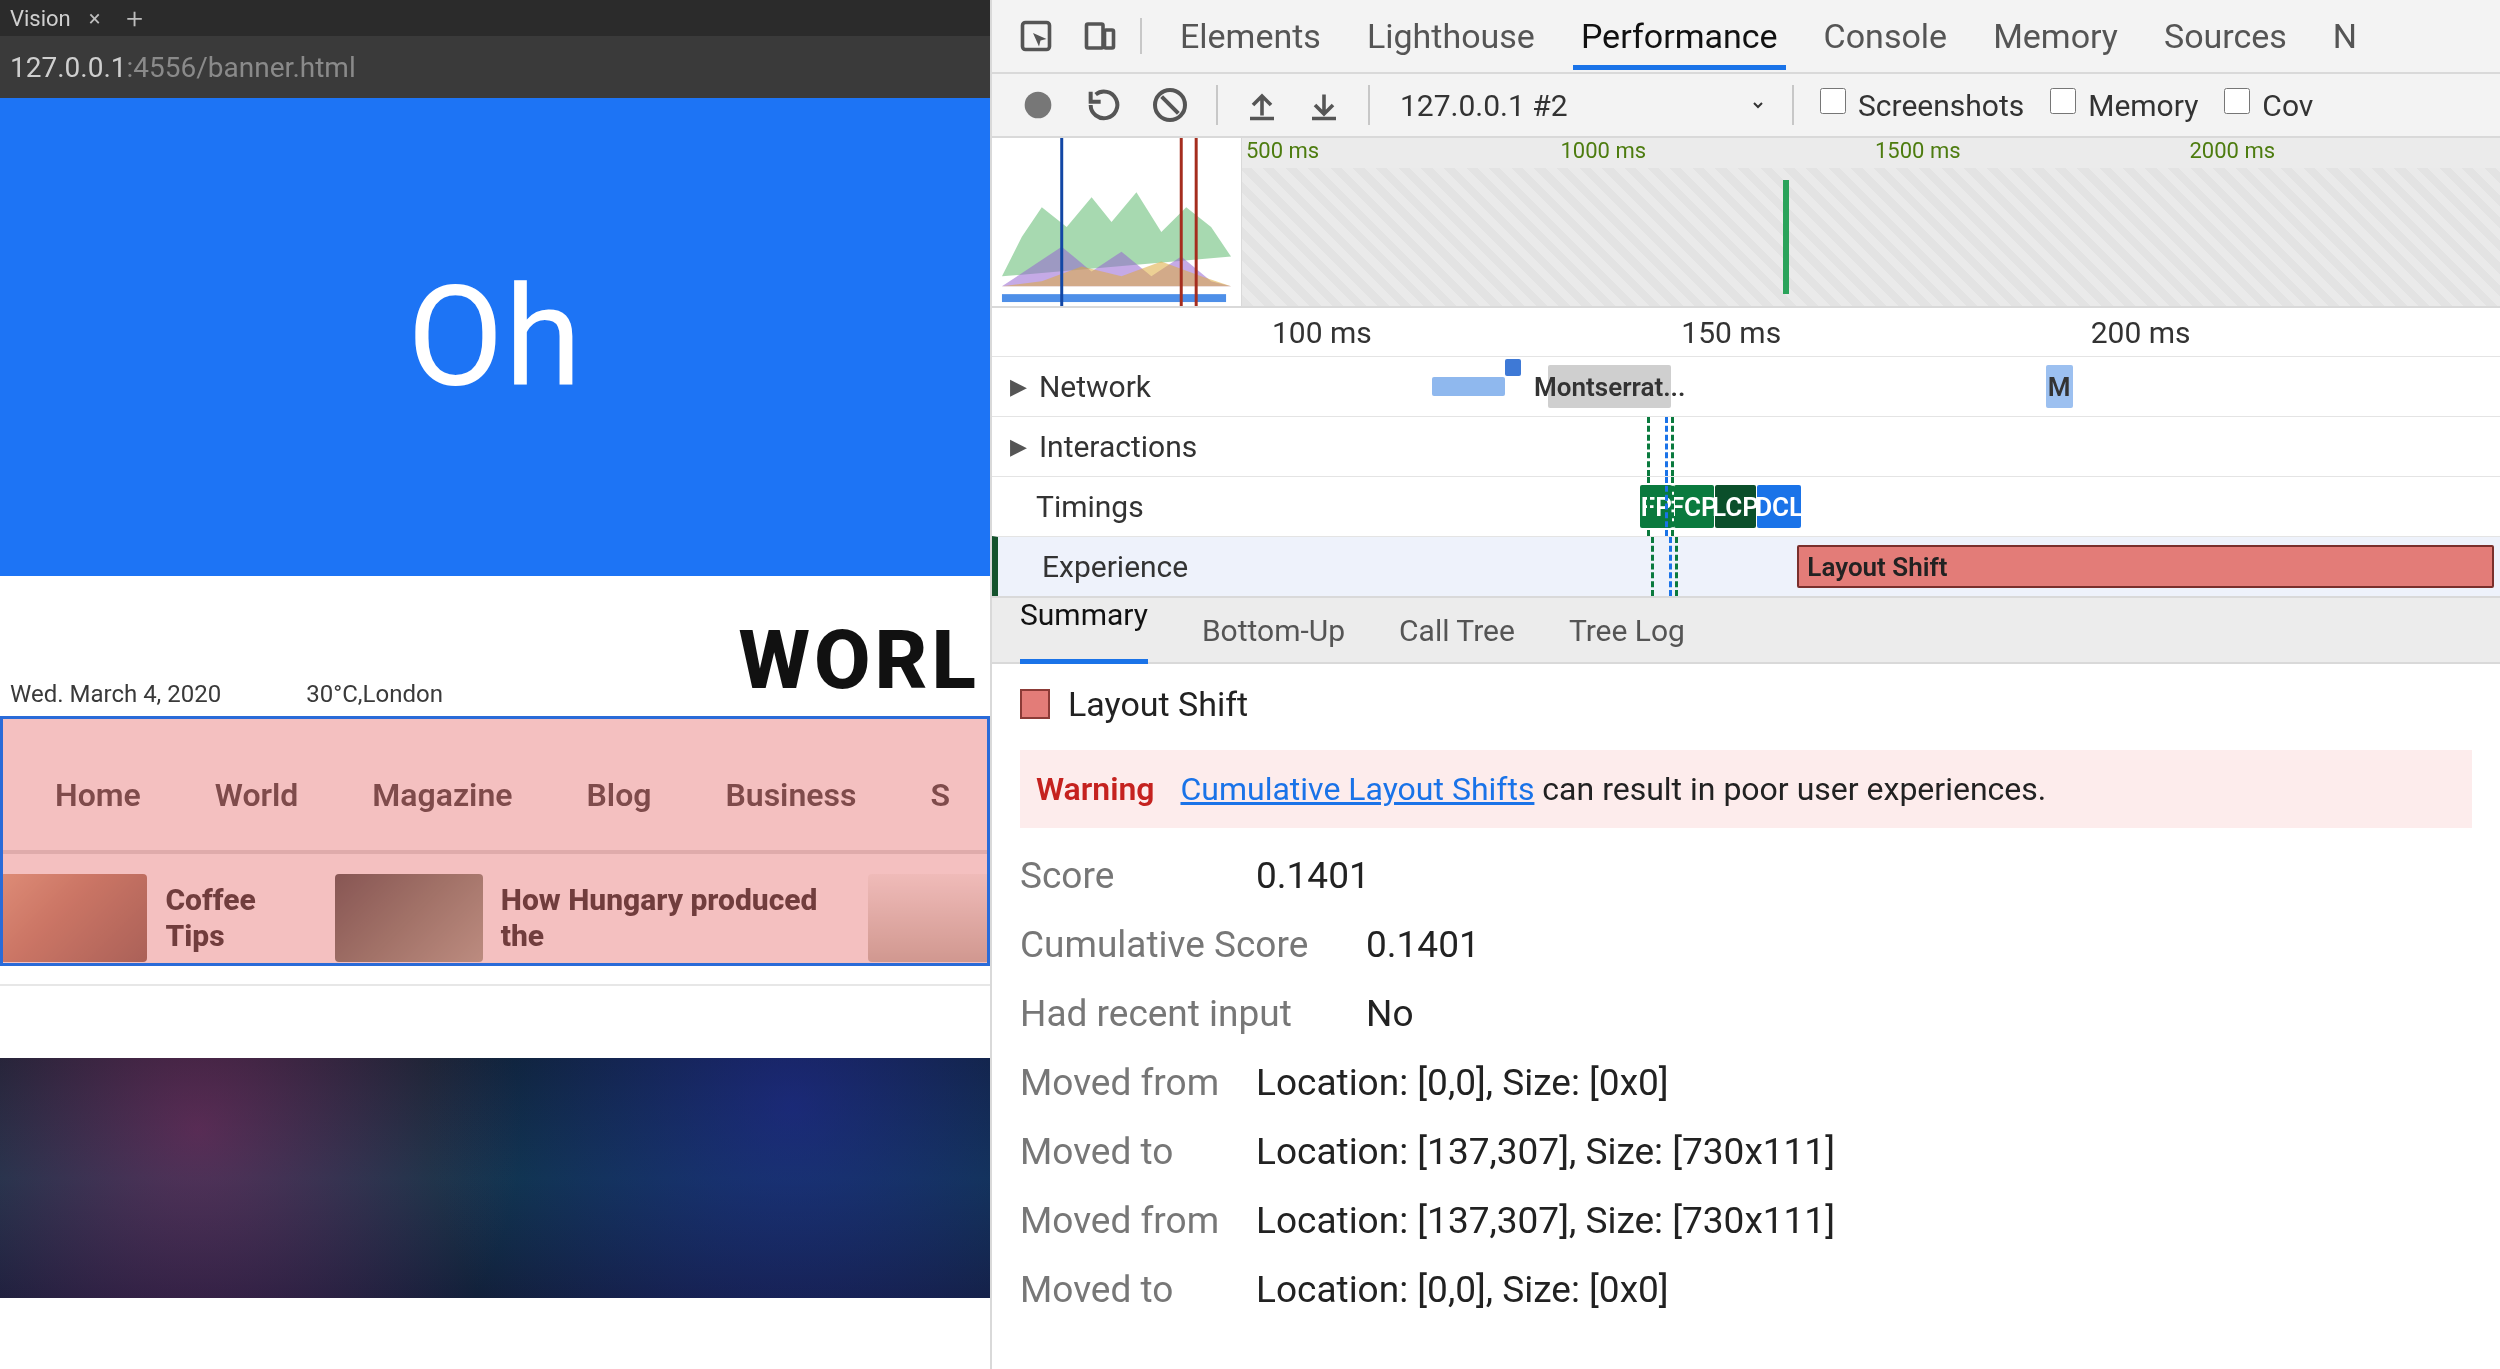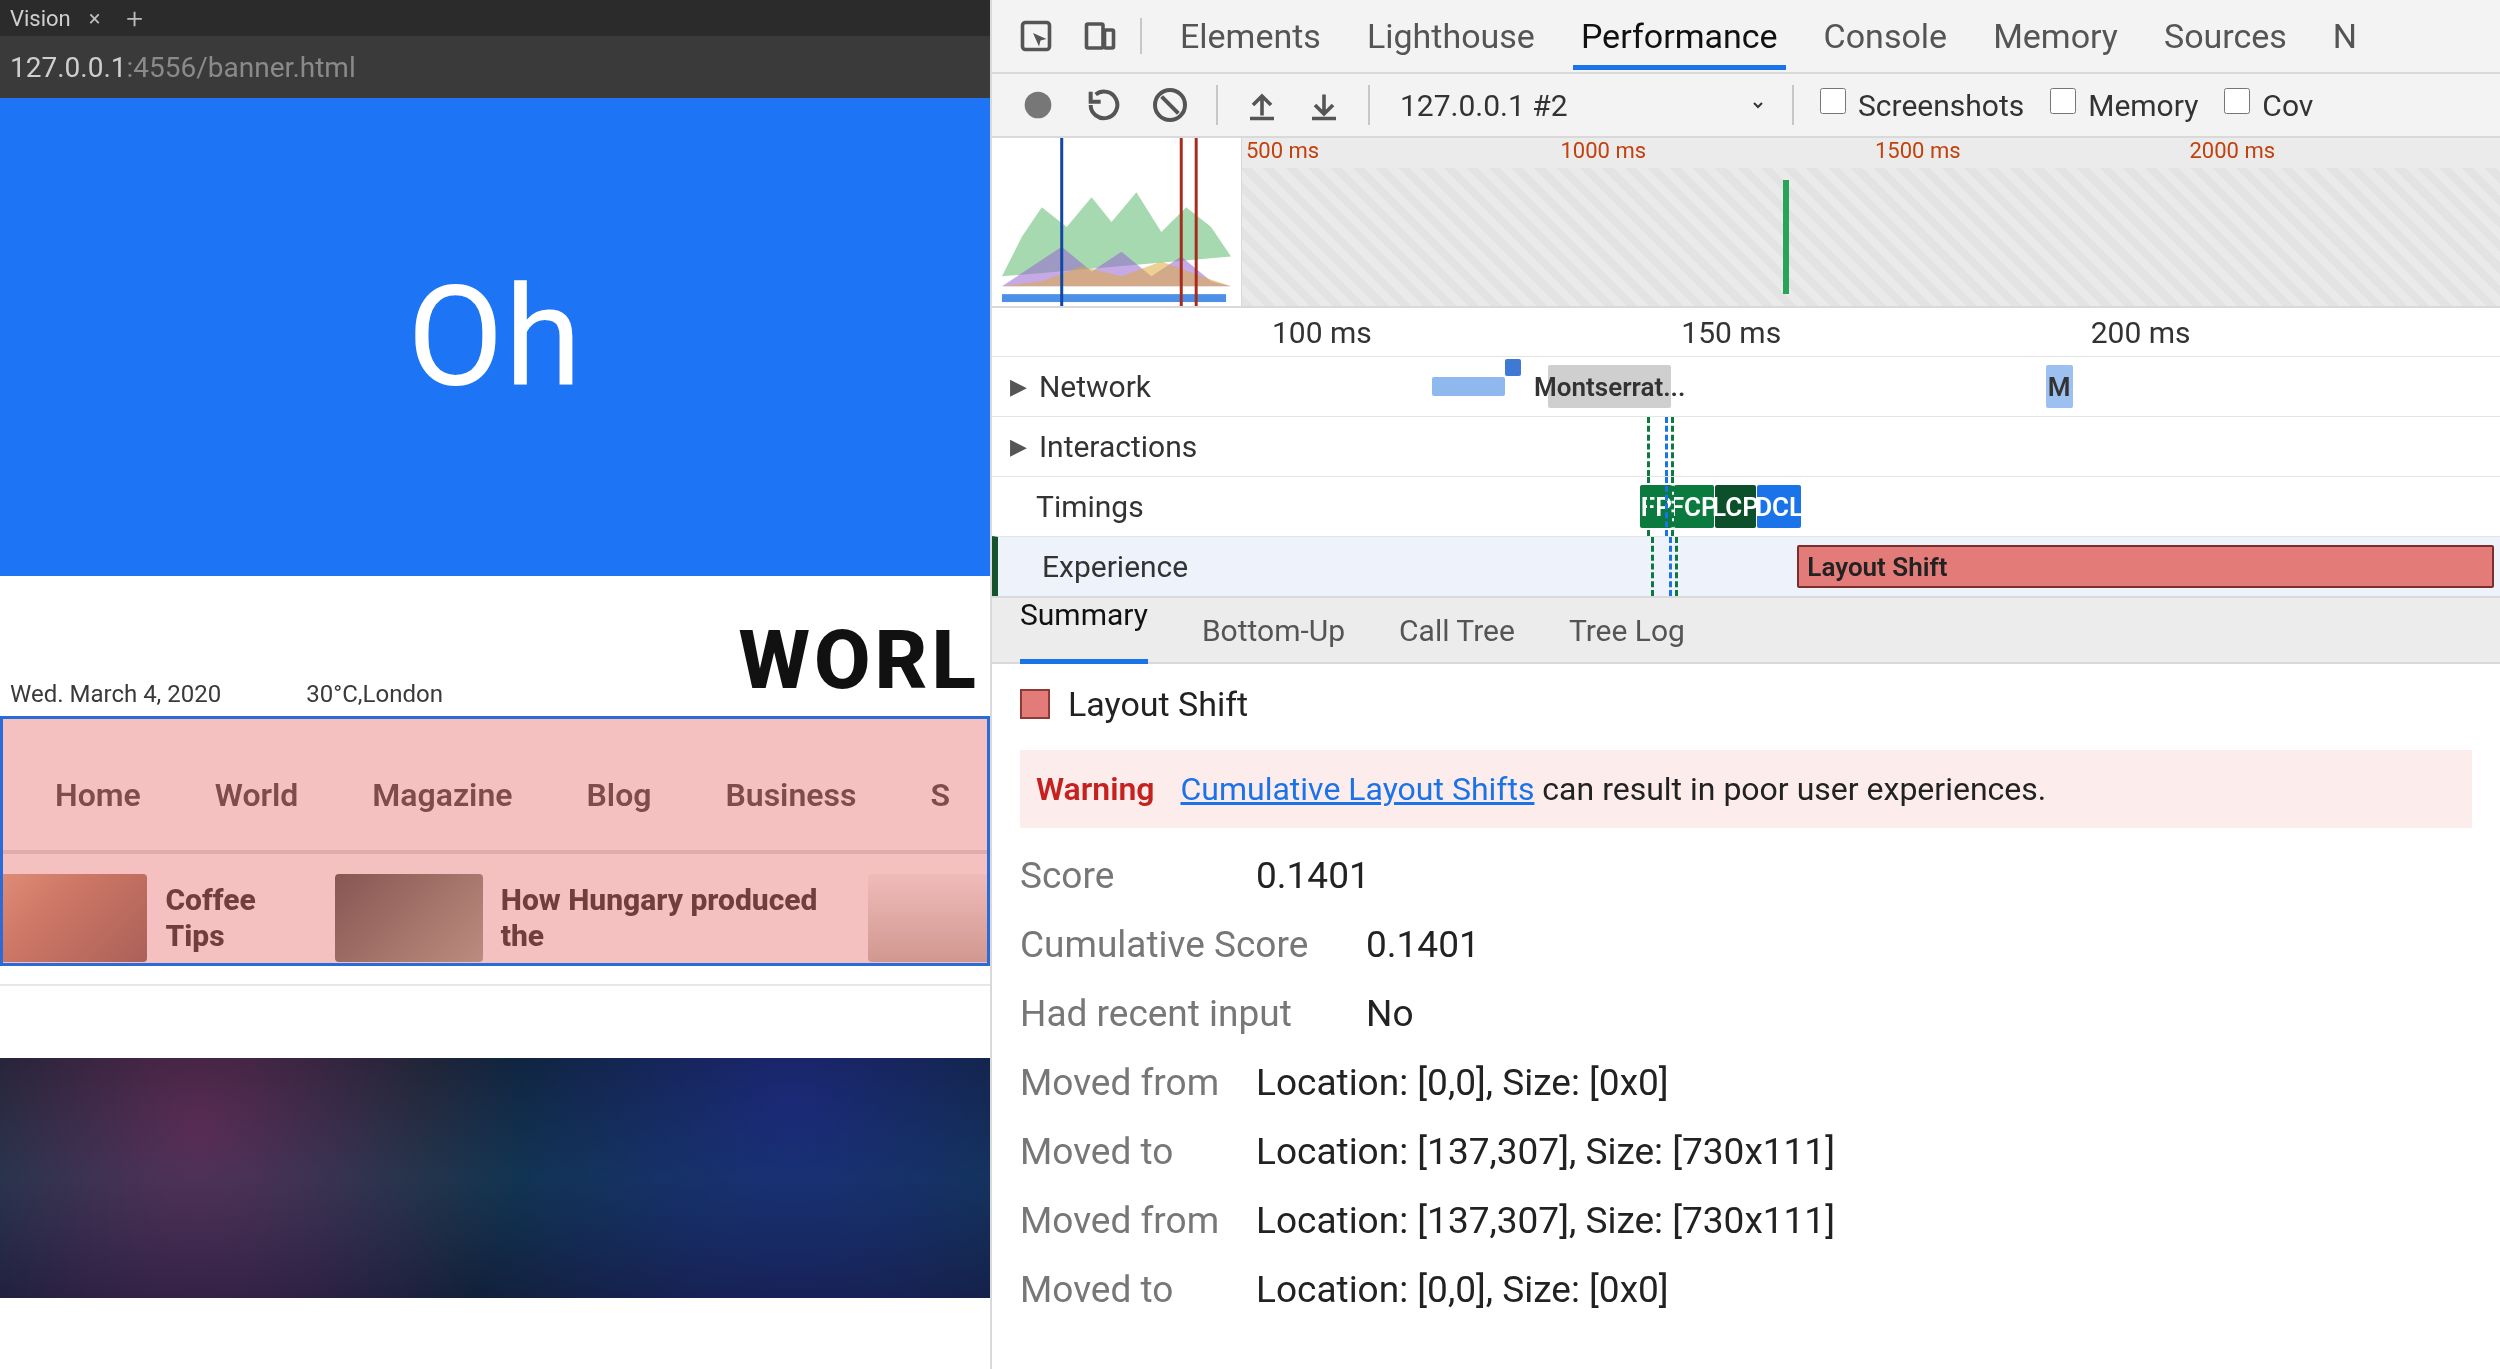--- a/index.html
+++ b/index.html
@@ -43,21 +43,21 @@
   .dt-tabs .tabitem.active { color: #111; border-bottom: 5px solid #1a73e8; padding-bottom: 9px; }
 
   .dt-toolbar { height: 64px; display: flex; align-items: center; gap: 26px; padding: 0 26px; border-bottom: 2px solid #d9d9d9; background: #f3f3f3; }
   .dt-toolbar .grp { display: flex; align-items: center; gap: 26px; }
   .dt-toolbar .sep { width: 2px; height: 40px; background: #c7c7c7; }
   .dt-toolbar select.sessions { font-size: 30px; border: none; background: transparent; color: #333; width: 370px; }
   .dt-toolbar .ck { display: flex; align-items: flex-start; gap: 12px; font-size: 30px; color: #333; }
   .dt-toolbar input[type=checkbox] { width: 26px; height: 26px; }
 
   .overview { height: 170px; display: flex; border-bottom: 2px solid #d9d9d9; background: #ebebeb; }
-  .overview .ruler { height: 30px; display: flex; font-size: 22px; color: #c2410c; }
+  .overview .ruler { height: 30px; display: flex; font-size: 22px; color: #4d7c0f; }
   .overview .ruler span { flex: 1; text-align: left; padding-left: 4px; }
   .overview-left { width: 250px; position: relative; background: #fff; border-right: 1px solid #d9d9d9; }
   .mini { position: absolute; inset: 0; }
   .mini svg { width: 100%; height: 100%; }
   .overview-right { flex: 1; display: flex; flex-direction: column; }
   .overview-canvas { flex: 1; position: relative; background:
     repeating-linear-gradient(45deg, #e3e3e3 0 8px, #eaeaea 8px 16px); }
   .overview-canvas .marker { position: absolute; top: 12px; bottom: 12px; width: 6px; background: #2aa35a; left: 43%; }
 
   .tracks { border-bottom: 2px solid #d9d9d9; }

